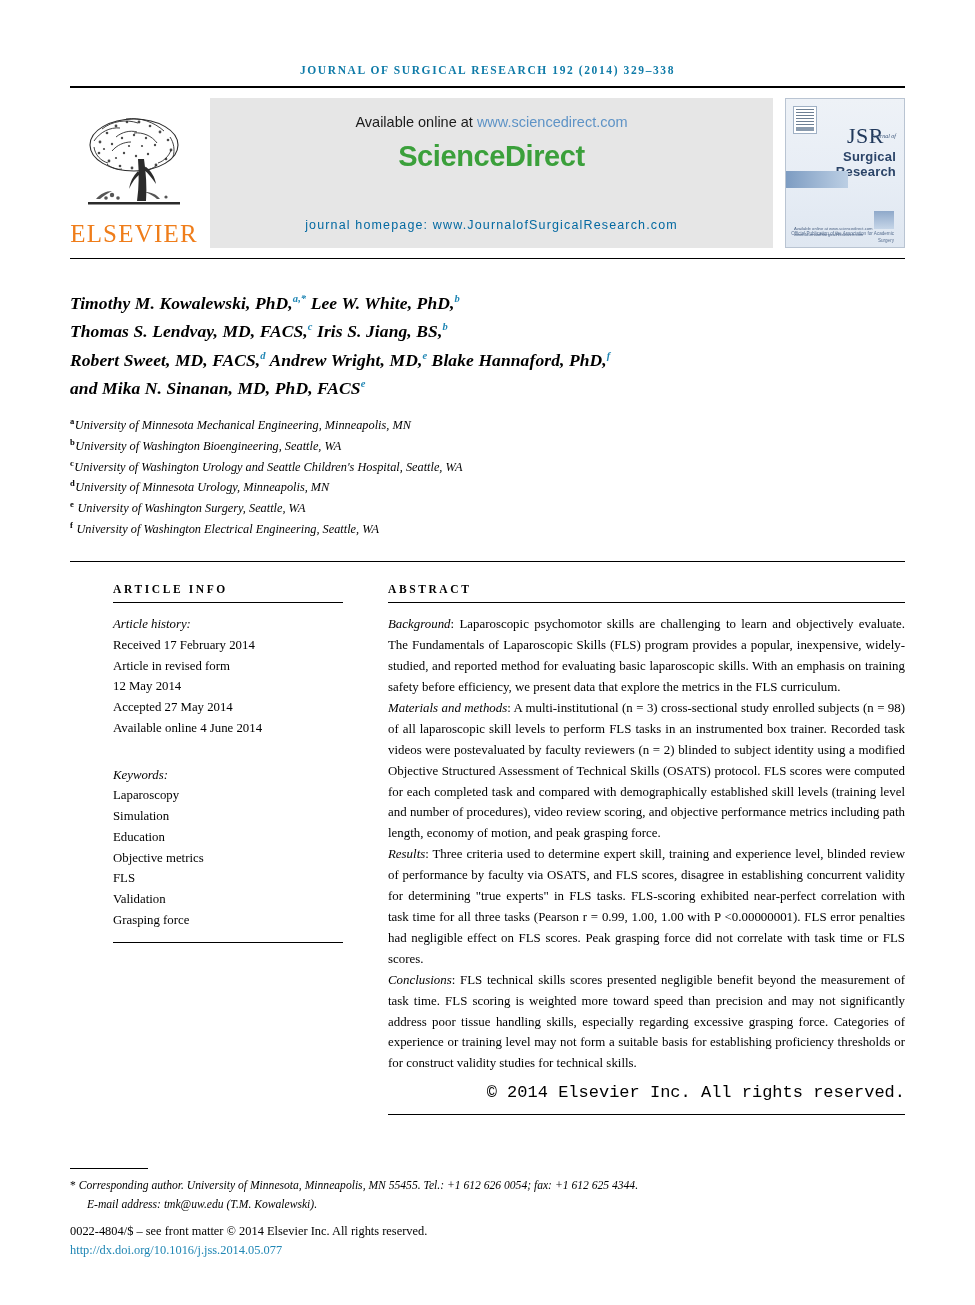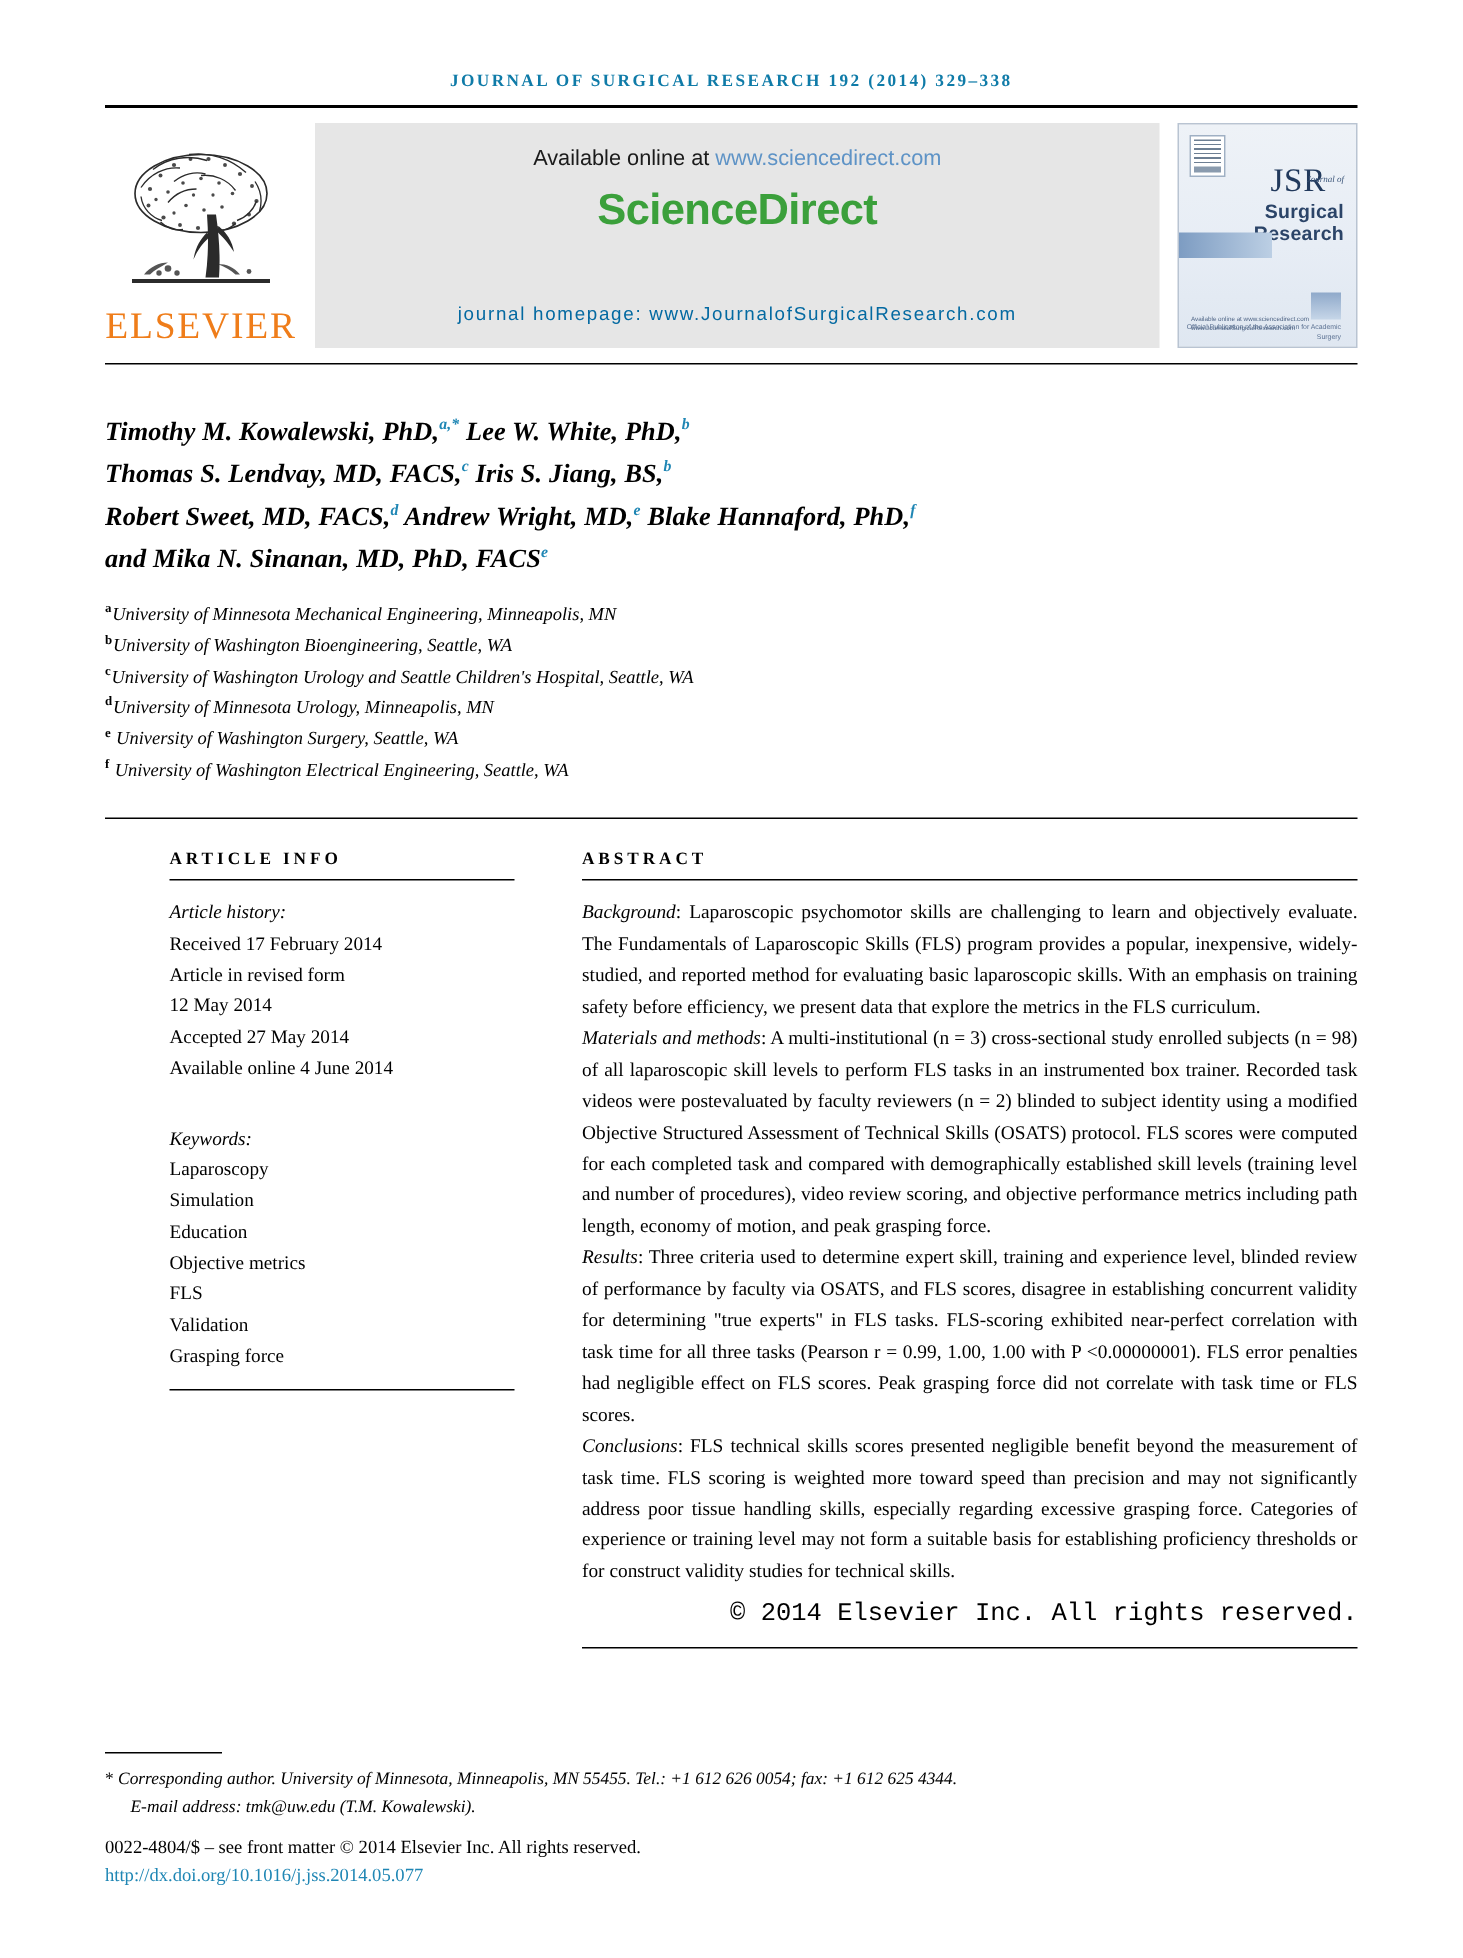--- a/index.html
+++ b/index.html
@@ -13,21 +13,21 @@
     font-family: "Liberation Serif", "DejaVu Serif", serif;
     color: #000000;
     position: relative;
     overflow: hidden;
   }
   .page {
     position: relative;
     width: 975px;
     height: 1305px;
     box-sizing: border-box;
-    padding: 0 70px;
+    padding: 16px 70px;
   }
 
   
   .runhead {
     text-align: center;
     color: #0f7ba8;
     font-family: "Liberation Serif", serif;
     font-weight: bold;
     font-size: 11.5px;
     letter-spacing: 1.6px;

